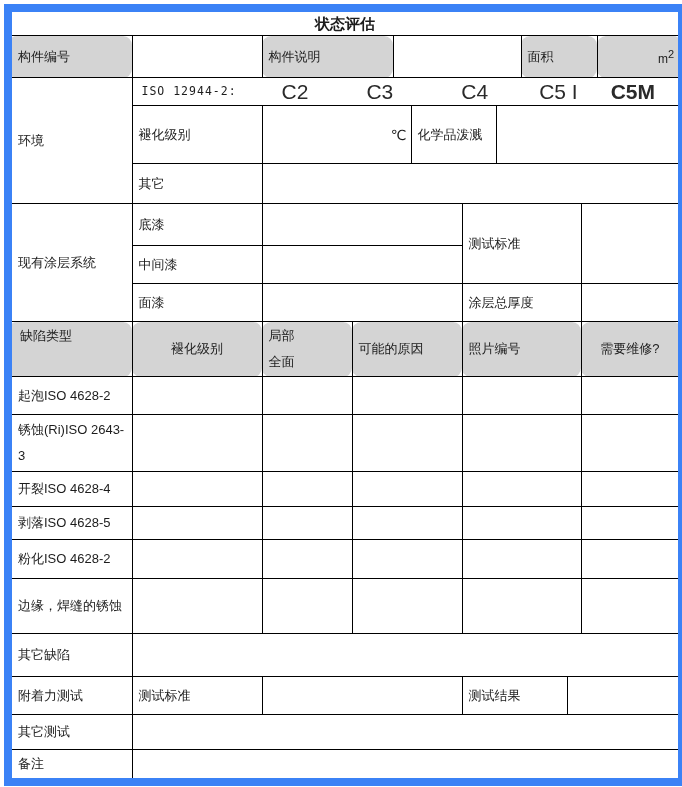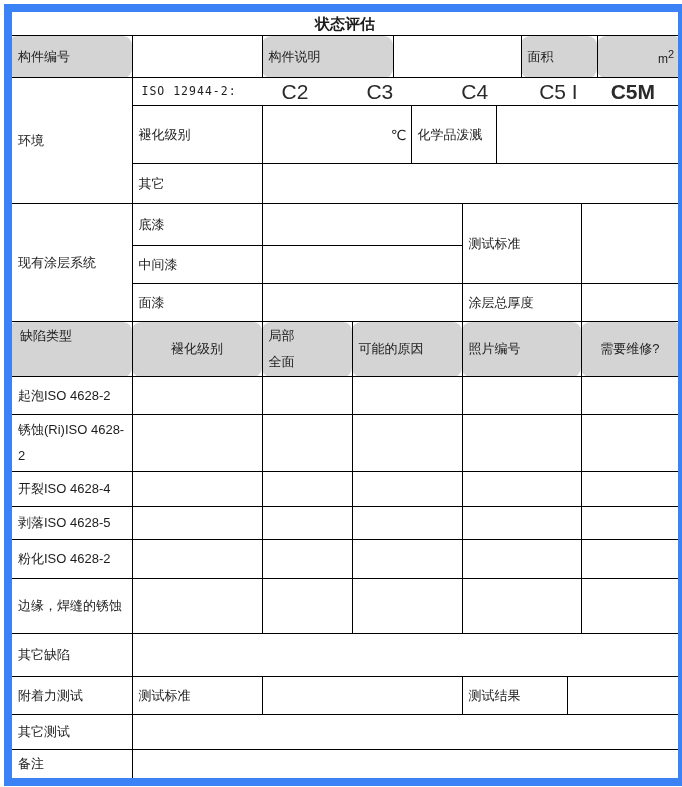--- a/index.html
+++ b/index.html
@@ -118,21 +118,21 @@
   <tr style="height:38px">
     <td>起泡ISO 4628-2</td>
     <td class="fill"></td>
     <td class="fill"></td>
     <td colspan="3" class="fill"></td>
     <td colspan="4" class="fill"></td>
     <td colspan="2" class="fill"></td>
   </tr>
 
   <tr style="height:57px">
-    <td>锈蚀(Ri)ISO 4628-2</td>
+    <td>锈蚀(Ri)ISO 2643-3</td>
     <td class="fill"></td>
     <td class="fill"></td>
     <td colspan="3" class="fill"></td>
     <td colspan="4" class="fill"></td>
     <td colspan="2" class="fill"></td>
   </tr>
 
   <tr style="height:35px">
     <td>开裂ISO 4628-4</td>
     <td class="fill"></td>

